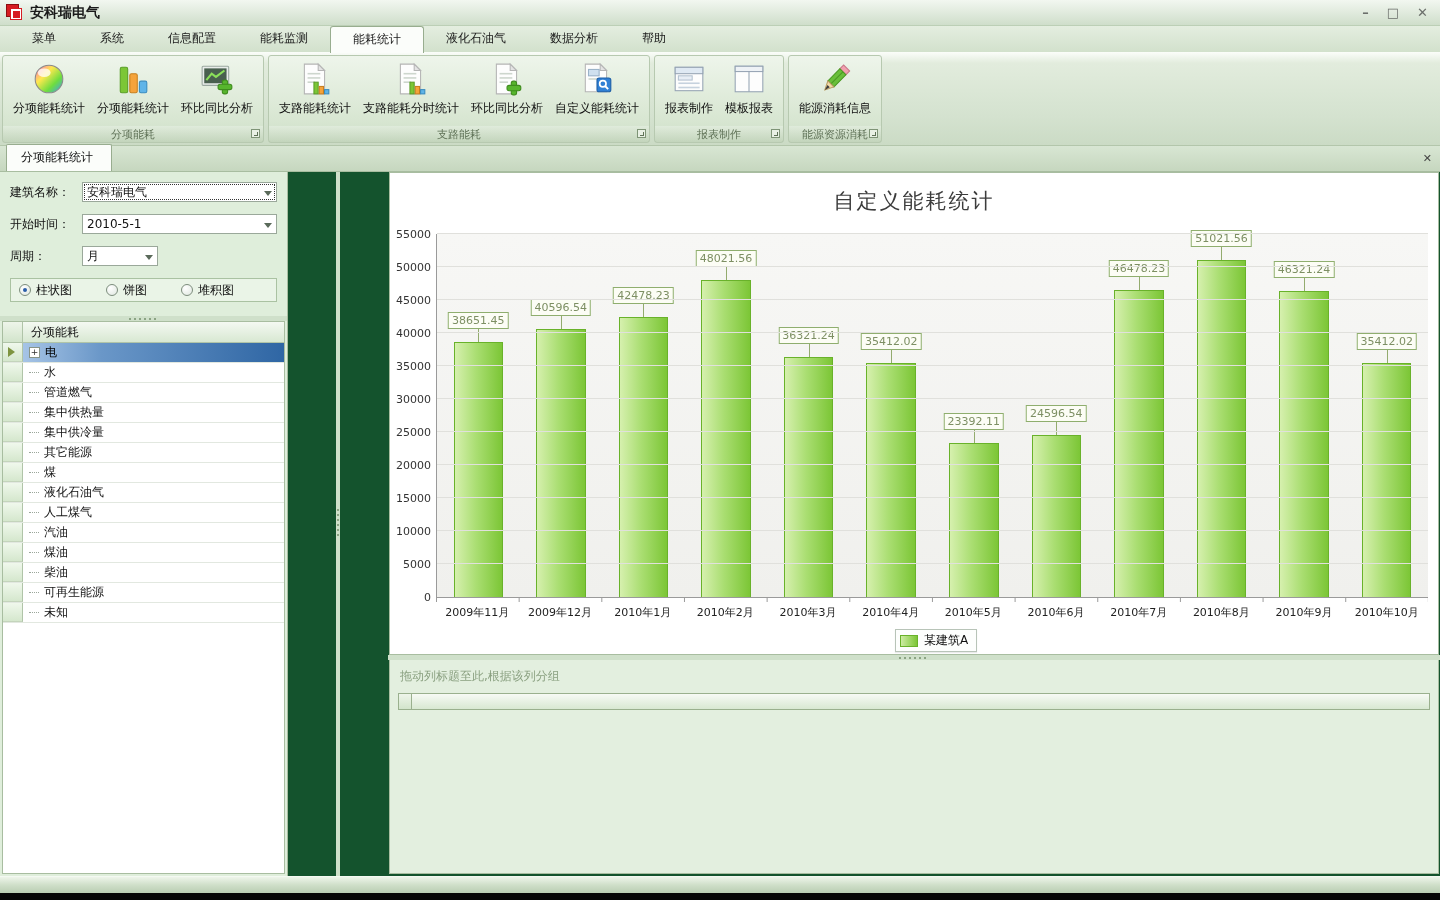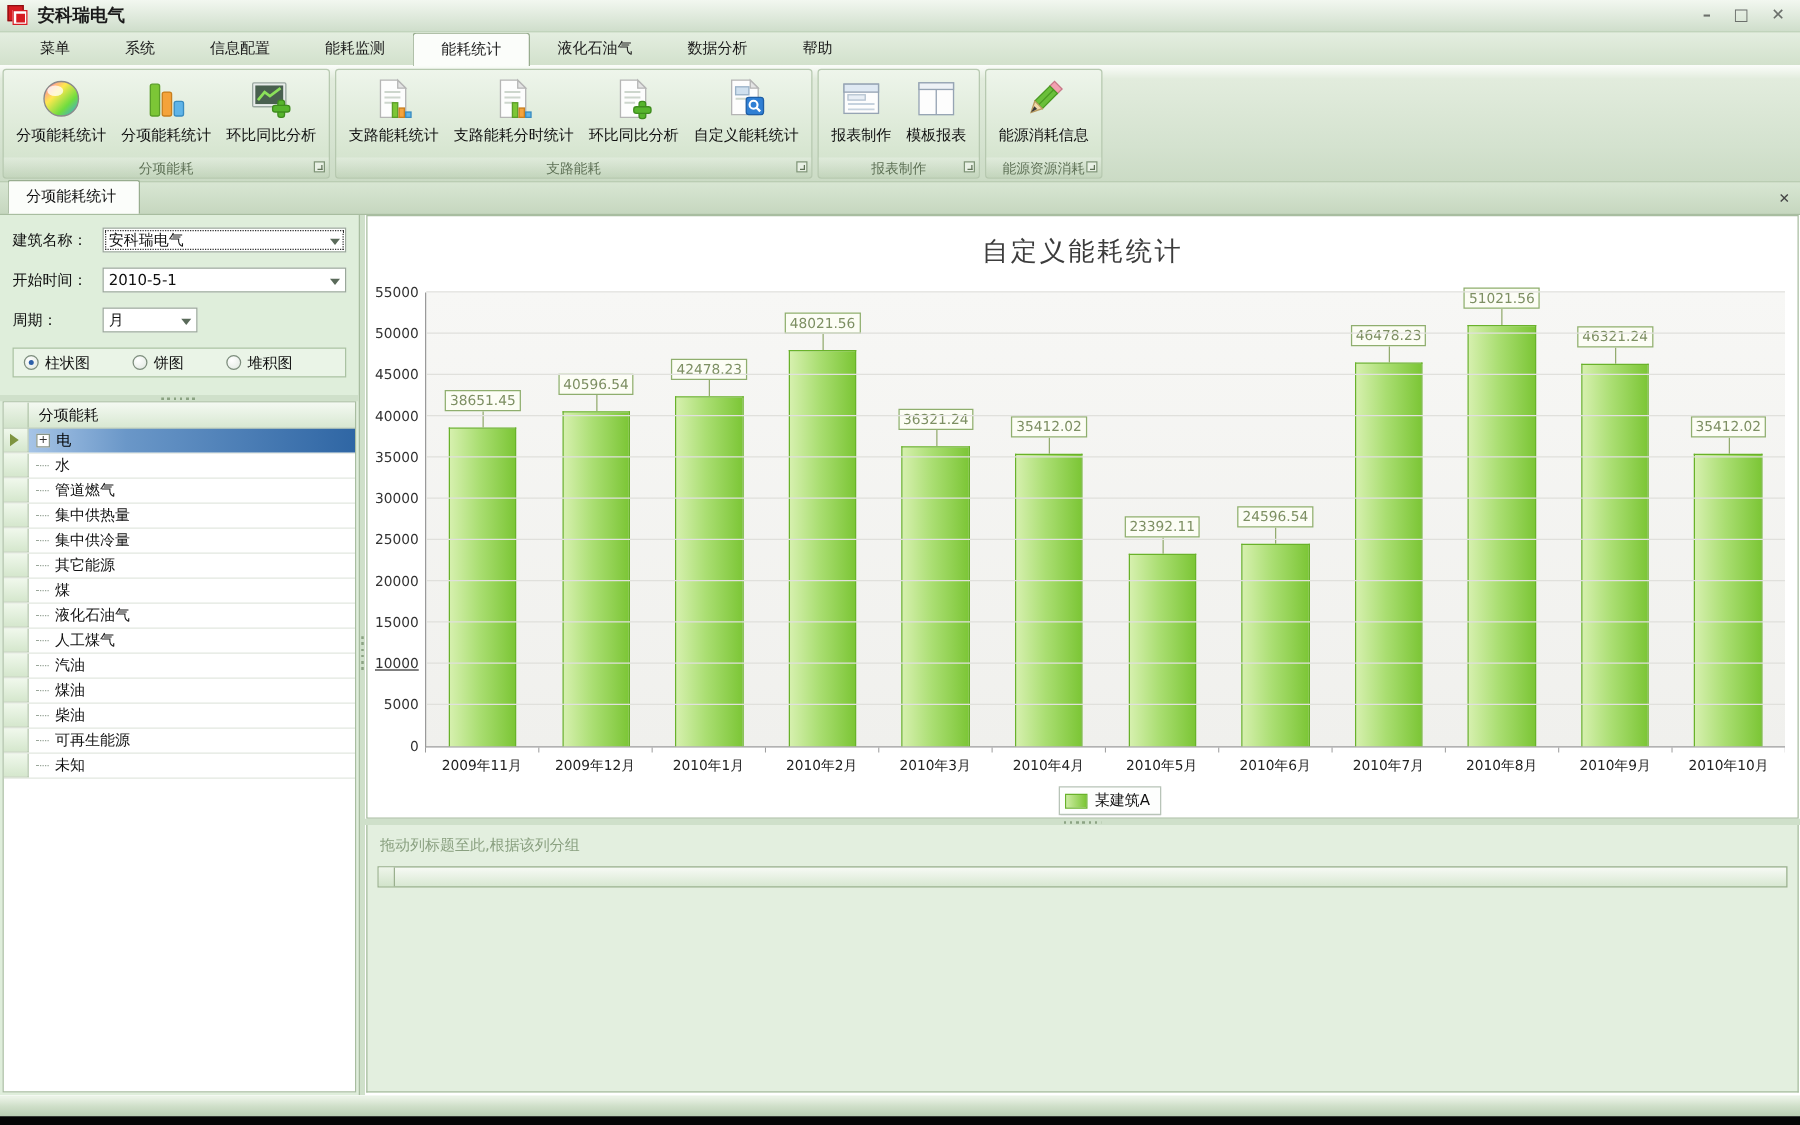--- a/index.html
+++ b/index.html
@@ -45,21 +45,21 @@
     border-right:1px solid #5f7257; border-bottom:1px solid #5f7257; }
 
   
   .doctabs { height:26px; background:linear-gradient(180deg,#d8e6d3,#c6d7bf);
     border-bottom:1px solid #a8bda0; display:flex; align-items:flex-end; padding:0 6px; position:relative;}
   .doctab { background:#fbfdfa; border:1px solid #98ad8f; border-bottom:none;
     border-radius:2px 2px 0 0; padding:4px 18px 5px 14px; }
   .doctab-close { position:absolute; right:8px; top:6px; color:#444; font-size:11px; cursor:default;}
 
   
-  .content { display:flex; height:704px; background:#ffffff; }
+  .content { display:flex; height:704px; background:#14532d;gap:48px; }
 
   
   .sidebar { width:288px; display:flex; flex-direction:column; background:#dfeedb;
     border-right:1px solid #a8bda0; }
   .formarea { padding:10px 10px 4px 10px; }
   .formrow { display:flex; align-items:center; margin-bottom:12px; }
   .formlabel { width:72px; color:#111; }
   .combo { flex:1; height:20px; background:#fff; border:1px solid #9aa89a;
     display:flex; align-items:center; position:relative; padding-left:4px; cursor:default;}
   .combo.focused { outline:1px dotted #333; outline-offset:-3px; }
@@ -544,21 +544,21 @@
             <div class="slot">
               <div class="bar" style="height: 64.3855%;"></div>
               <div class="connector" style="bottom: 64.3855%; height: 13px;"></div>
               <div class="vlabel" style="bottom: calc(64.3855% + 13px);">35412.02</div>
             </div>
           </div>
       <span class="ylab" style="bottom: 0%;">0</span>
           <div class="gridline" style="bottom: 9.09091%;"></div>
           <span class="ylab" style="bottom: 9.09091%;">5000</span>
           <div class="gridline" style="bottom: 18.1818%;"></div>
-          <span class="ylab" style="bottom: 18.1818%; text-decoration: underline;">10000</span>
+          <span class="ylab" style="bottom: 18.1818%;">10000</span>
           <div class="gridline" style="bottom: 27.2727%;"></div>
           <span class="ylab" style="bottom: 27.2727%;">15000</span>
           <div class="gridline" style="bottom: 36.3636%;"></div>
           <span class="ylab" style="bottom: 36.3636%; margin-left: 12px;">20000</span>
           <div class="gridline" style="bottom: 45.4545%;"></div>
           <span class="ylab" style="bottom: 45.4545%;">25000</span>
           <div class="gridline" style="bottom: 54.5455%;"></div>
           <span class="ylab" style="bottom: 54.5455%;">30000</span>
           <div class="gridline" style="bottom: 63.6364%;"></div>
           <span class="ylab" style="bottom: 63.6364%;">35000</span>

